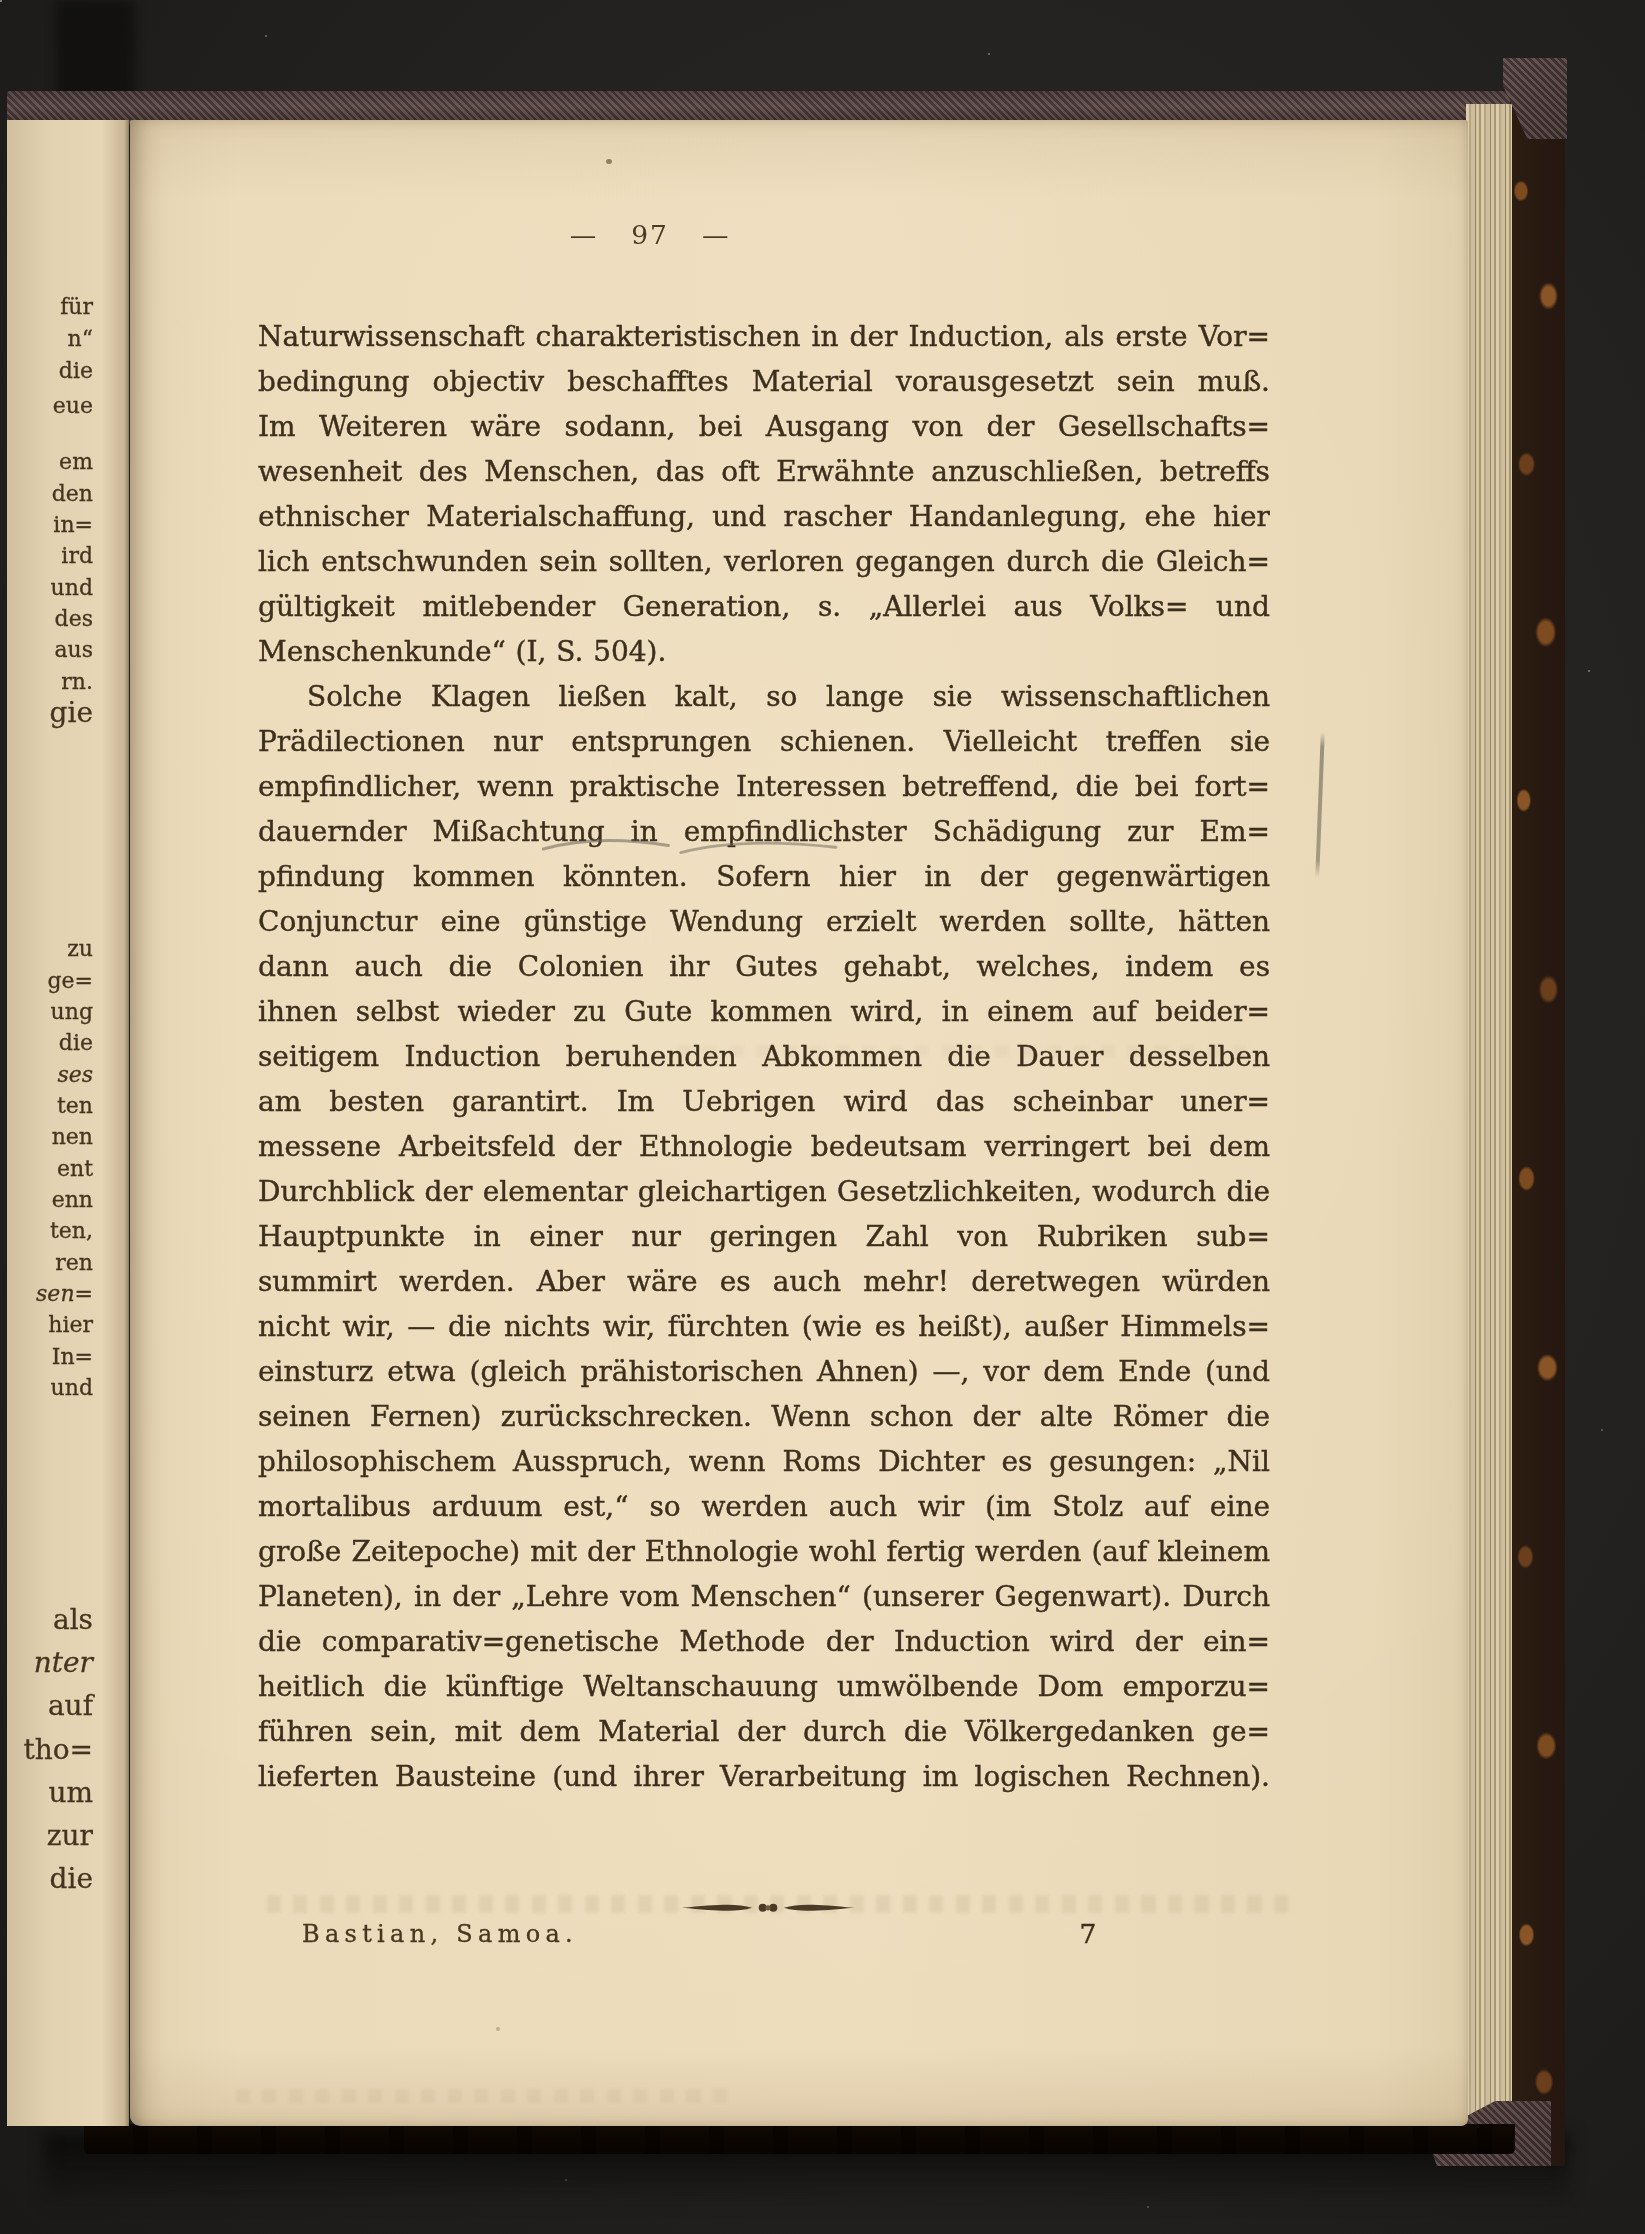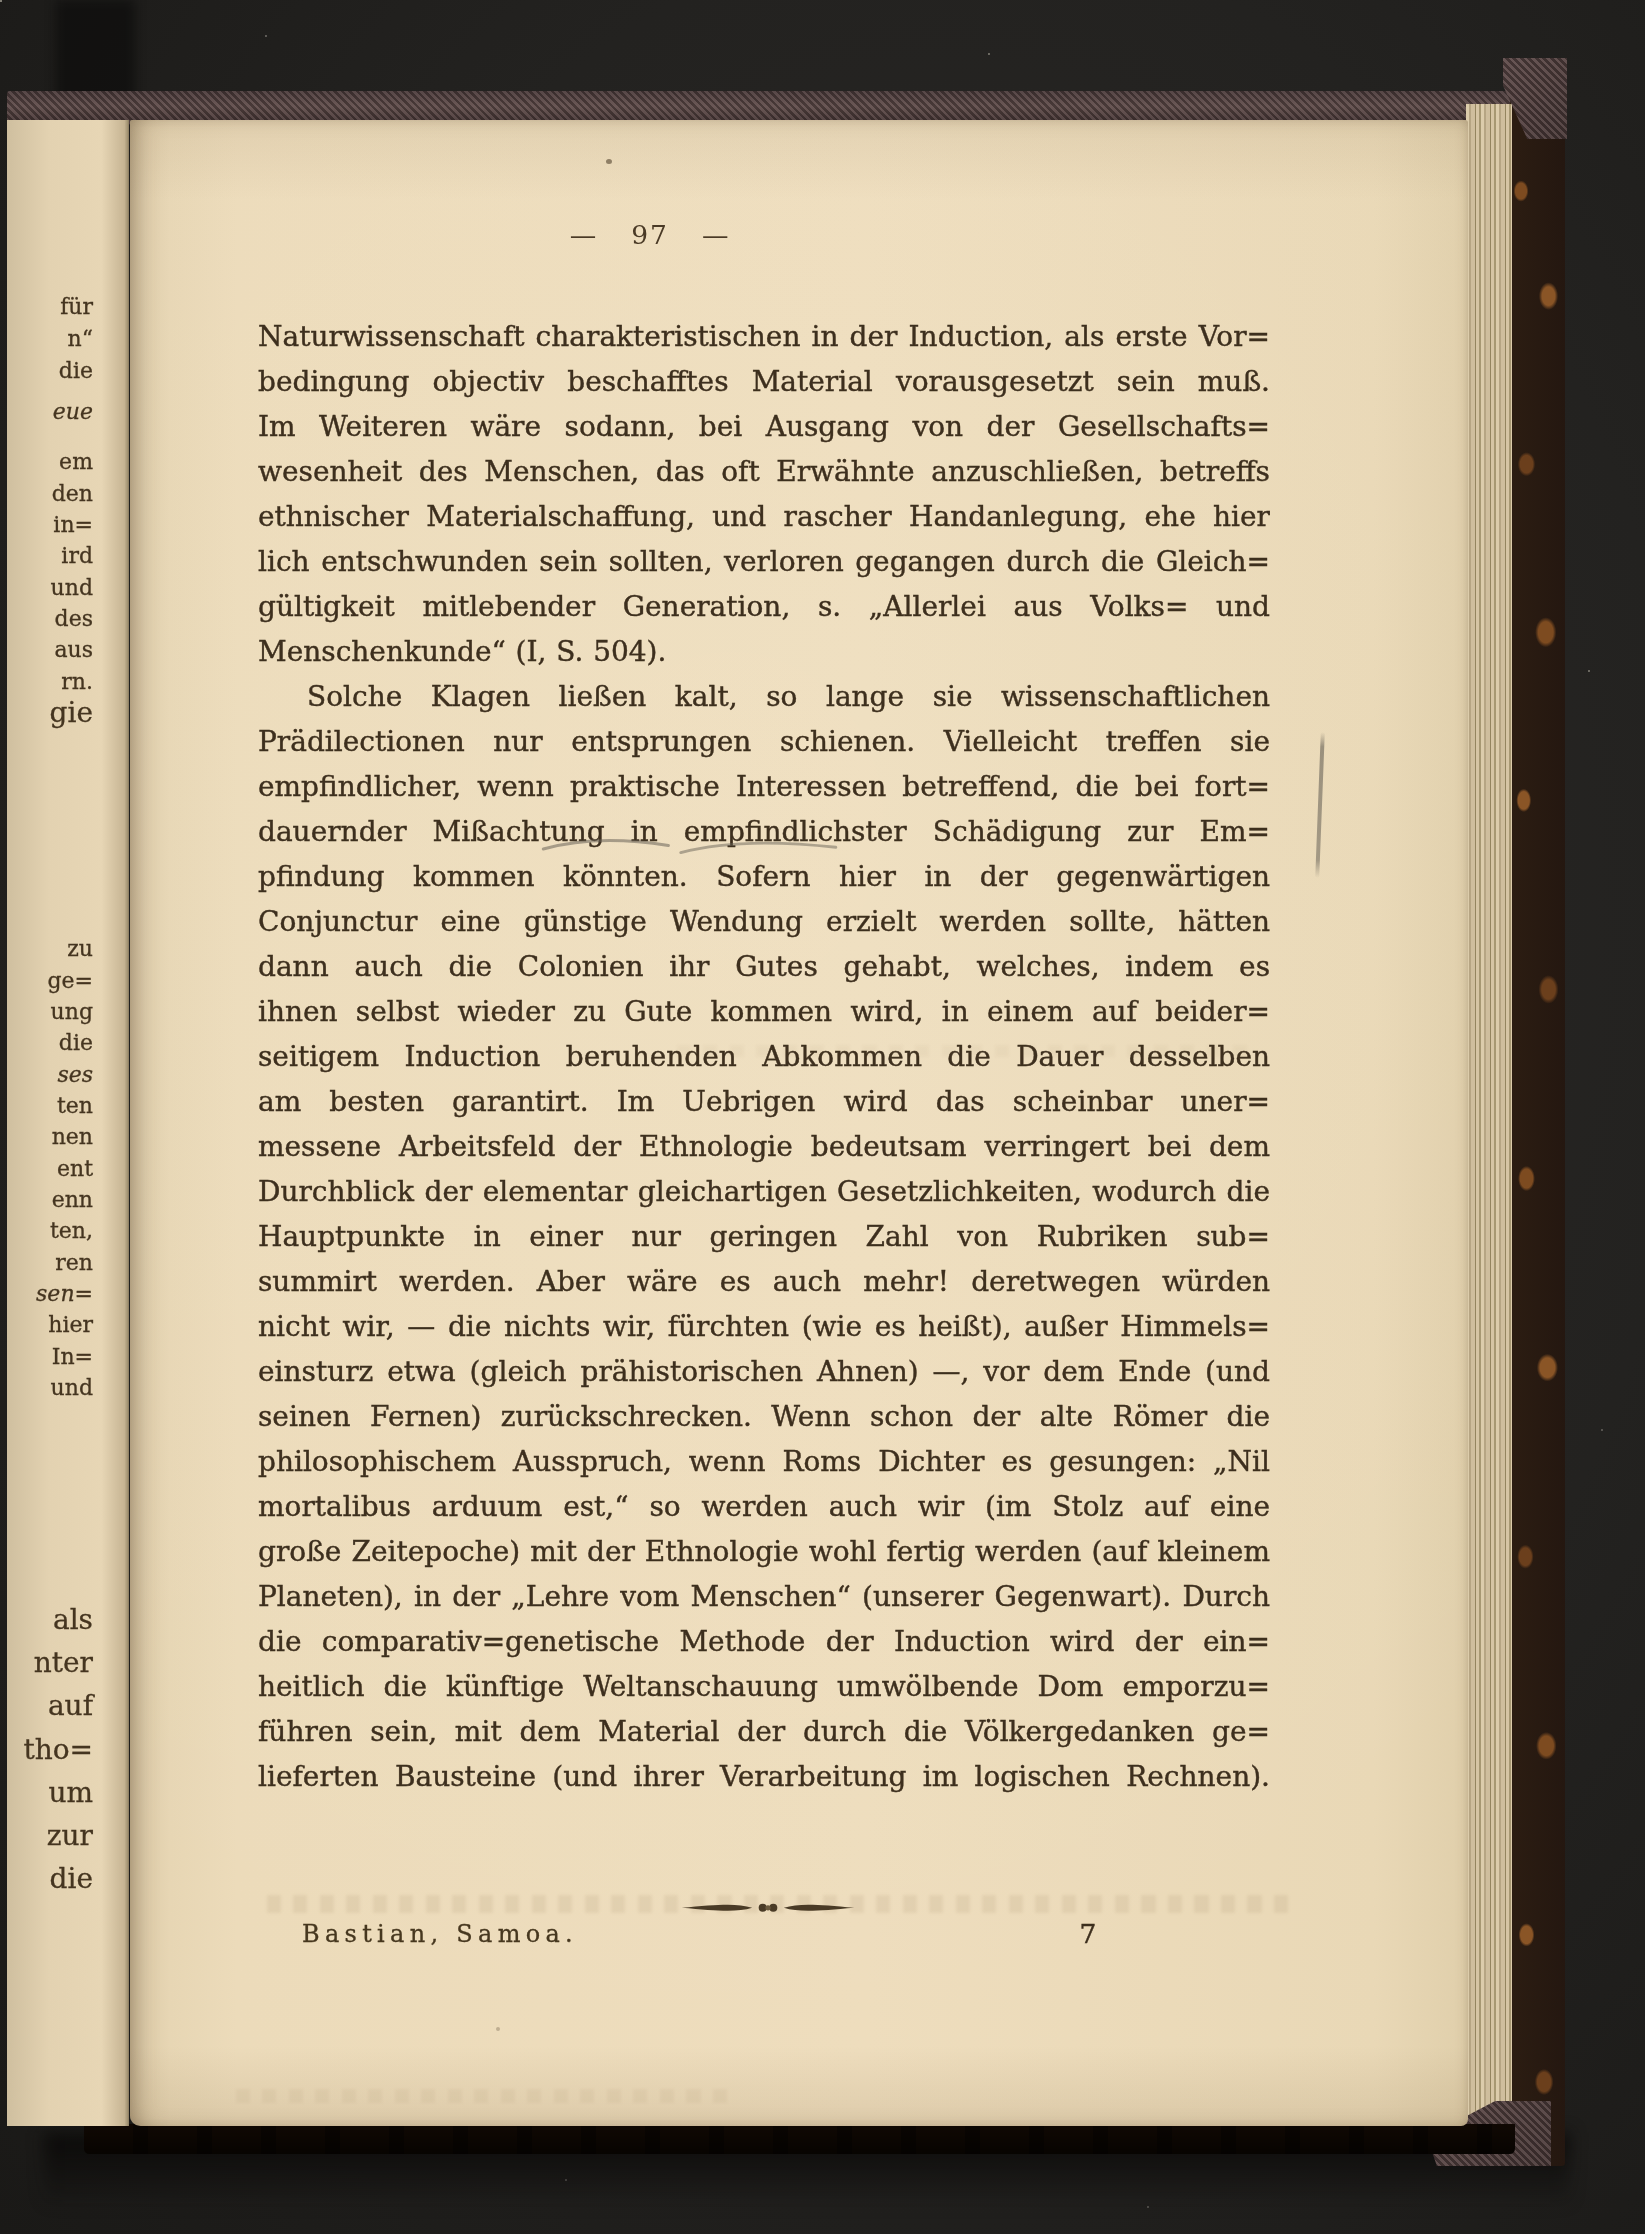--- a/index.html
+++ b/index.html
@@ -108,21 +108,21 @@
   <div class="fore-edge"></div>
   <div class="cloth-corner tr"></div>
   <div class="cloth-corner br"></div>
   <div class="bottom-edge"></div>
 
   <div class="left-sliver">
     <div id="fragments">
         <div class="frag" style="top: 171px; font-size: 22px;">für</div>
         <div class="frag" style="top: 203px; font-size: 22px;">n“</div>
         <div class="frag" style="top: 235px; font-size: 22px;">die</div>
-        <div class="frag" style="top: 276px; font-size: 22px; font-style: italic;">eue</div>
+        <div class="frag" style="top: 270px; font-size: 22px;">eue</div>
         <div class="frag" style="top: 326px; font-size: 22px;">em</div>
         <div class="frag" style="top: 358px; font-size: 22px;">den</div>
         <div class="frag" style="top: 389px; font-size: 22px;">in=</div>
         <div class="frag" style="top: 420px; font-size: 22px;">ird</div>
         <div class="frag" style="top: 452px; font-size: 22px;">und</div>
         <div class="frag" style="top: 483px; font-size: 22px;">des</div>
         <div class="frag" style="top: 514px; font-size: 22px;">aus</div>
         <div class="frag" style="top: 546px; font-size: 22px;">rn.</div>
         <div class="frag" style="top: 577px; font-size: 28px;">gie</div>
         <div class="frag" style="top: 813px; font-size: 22px;">zu</div>
@@ -134,21 +134,21 @@
         <div class="frag" style="top: 1001px; font-size: 22px;">nen</div>
         <div class="frag" style="top: 1033px; font-size: 22px;">ent</div>
         <div class="frag" style="top: 1064px; font-size: 22px;">enn</div>
         <div class="frag" style="top: 1095px; font-size: 22px;">ten,</div>
         <div class="frag" style="top: 1127px; font-size: 22px;">ren</div>
         <div class="frag" style="top: 1158px; font-size: 22px; font-style: italic;">sen=</div>
         <div class="frag" style="top: 1189px; font-size: 22px;">hier</div>
         <div class="frag" style="top: 1221px; font-size: 22px;">In=</div>
         <div class="frag" style="top: 1252px; font-size: 22px;">und</div>
         <div class="frag" style="top: 1484px; font-size: 28px;">als</div>
-        <div class="frag" style="top: 1527px; font-size: 28px;">nter</div>
+        <div class="frag" style="top: 1527px; font-size: 28px; font-style: italic;">nter</div>
         <div class="frag" style="top: 1570px; font-size: 28px;">auf</div>
         <div class="frag" style="top: 1614px; font-size: 28px;">tho=</div>
         <div class="frag" style="top: 1657px; font-size: 28px;">um</div>
         <div class="frag" style="top: 1700px; font-size: 28px;">zur</div>
         <div class="frag" style="top: 1743px; font-size: 28px;">die</div>
       </div>
   </div>
 
   <div class="page">
     <div class="folio">— 97 —</div>

